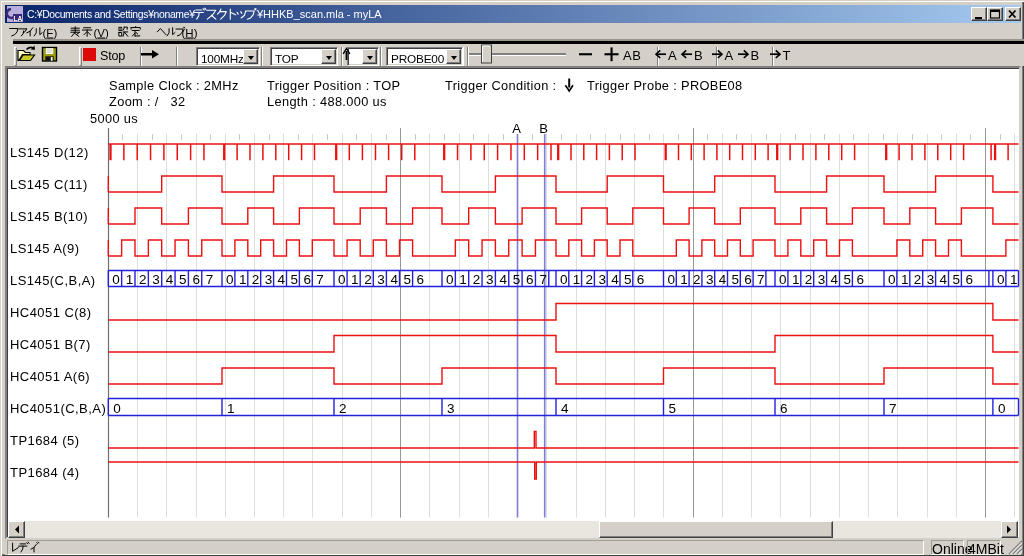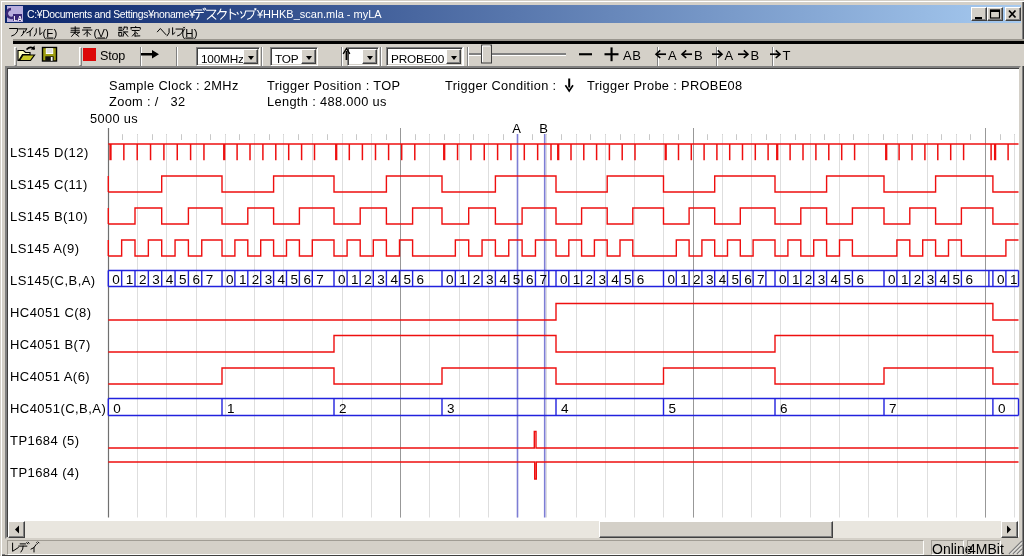--- a/index.html
+++ b/index.html
@@ -40,21 +40,21 @@
  <div class="sep" style="left:367px"></div>
  <div class="sep" style="left:449px"></div>
  <div class="sep" style="left:454px"></div>
  <div class="sep" style="left:644px"></div>
  <div class="sep" style="left:703px"></div>
  <div class="sep" style="left:759px"></div>
  <div class="combo" style="left:183px;width:64px">
         <span>100MHz</span>
         <div class="cbtn"></div>
       </div>
- <div class="combo" style="left:257px;width:48px">
+ <div class="combo" style="left:257px;width:68px">
         <span>TOP</span>
         <div class="cbtn"></div>
       </div>
  <div class="combo" style="left:334px;width:32px">
         <div class="cbtn"></div>
       </div>
  <div class="combo" style="left:373px;width:77px">
         <span>PROBE00</span>
         <div class="cbtn"></div>
       </div>

